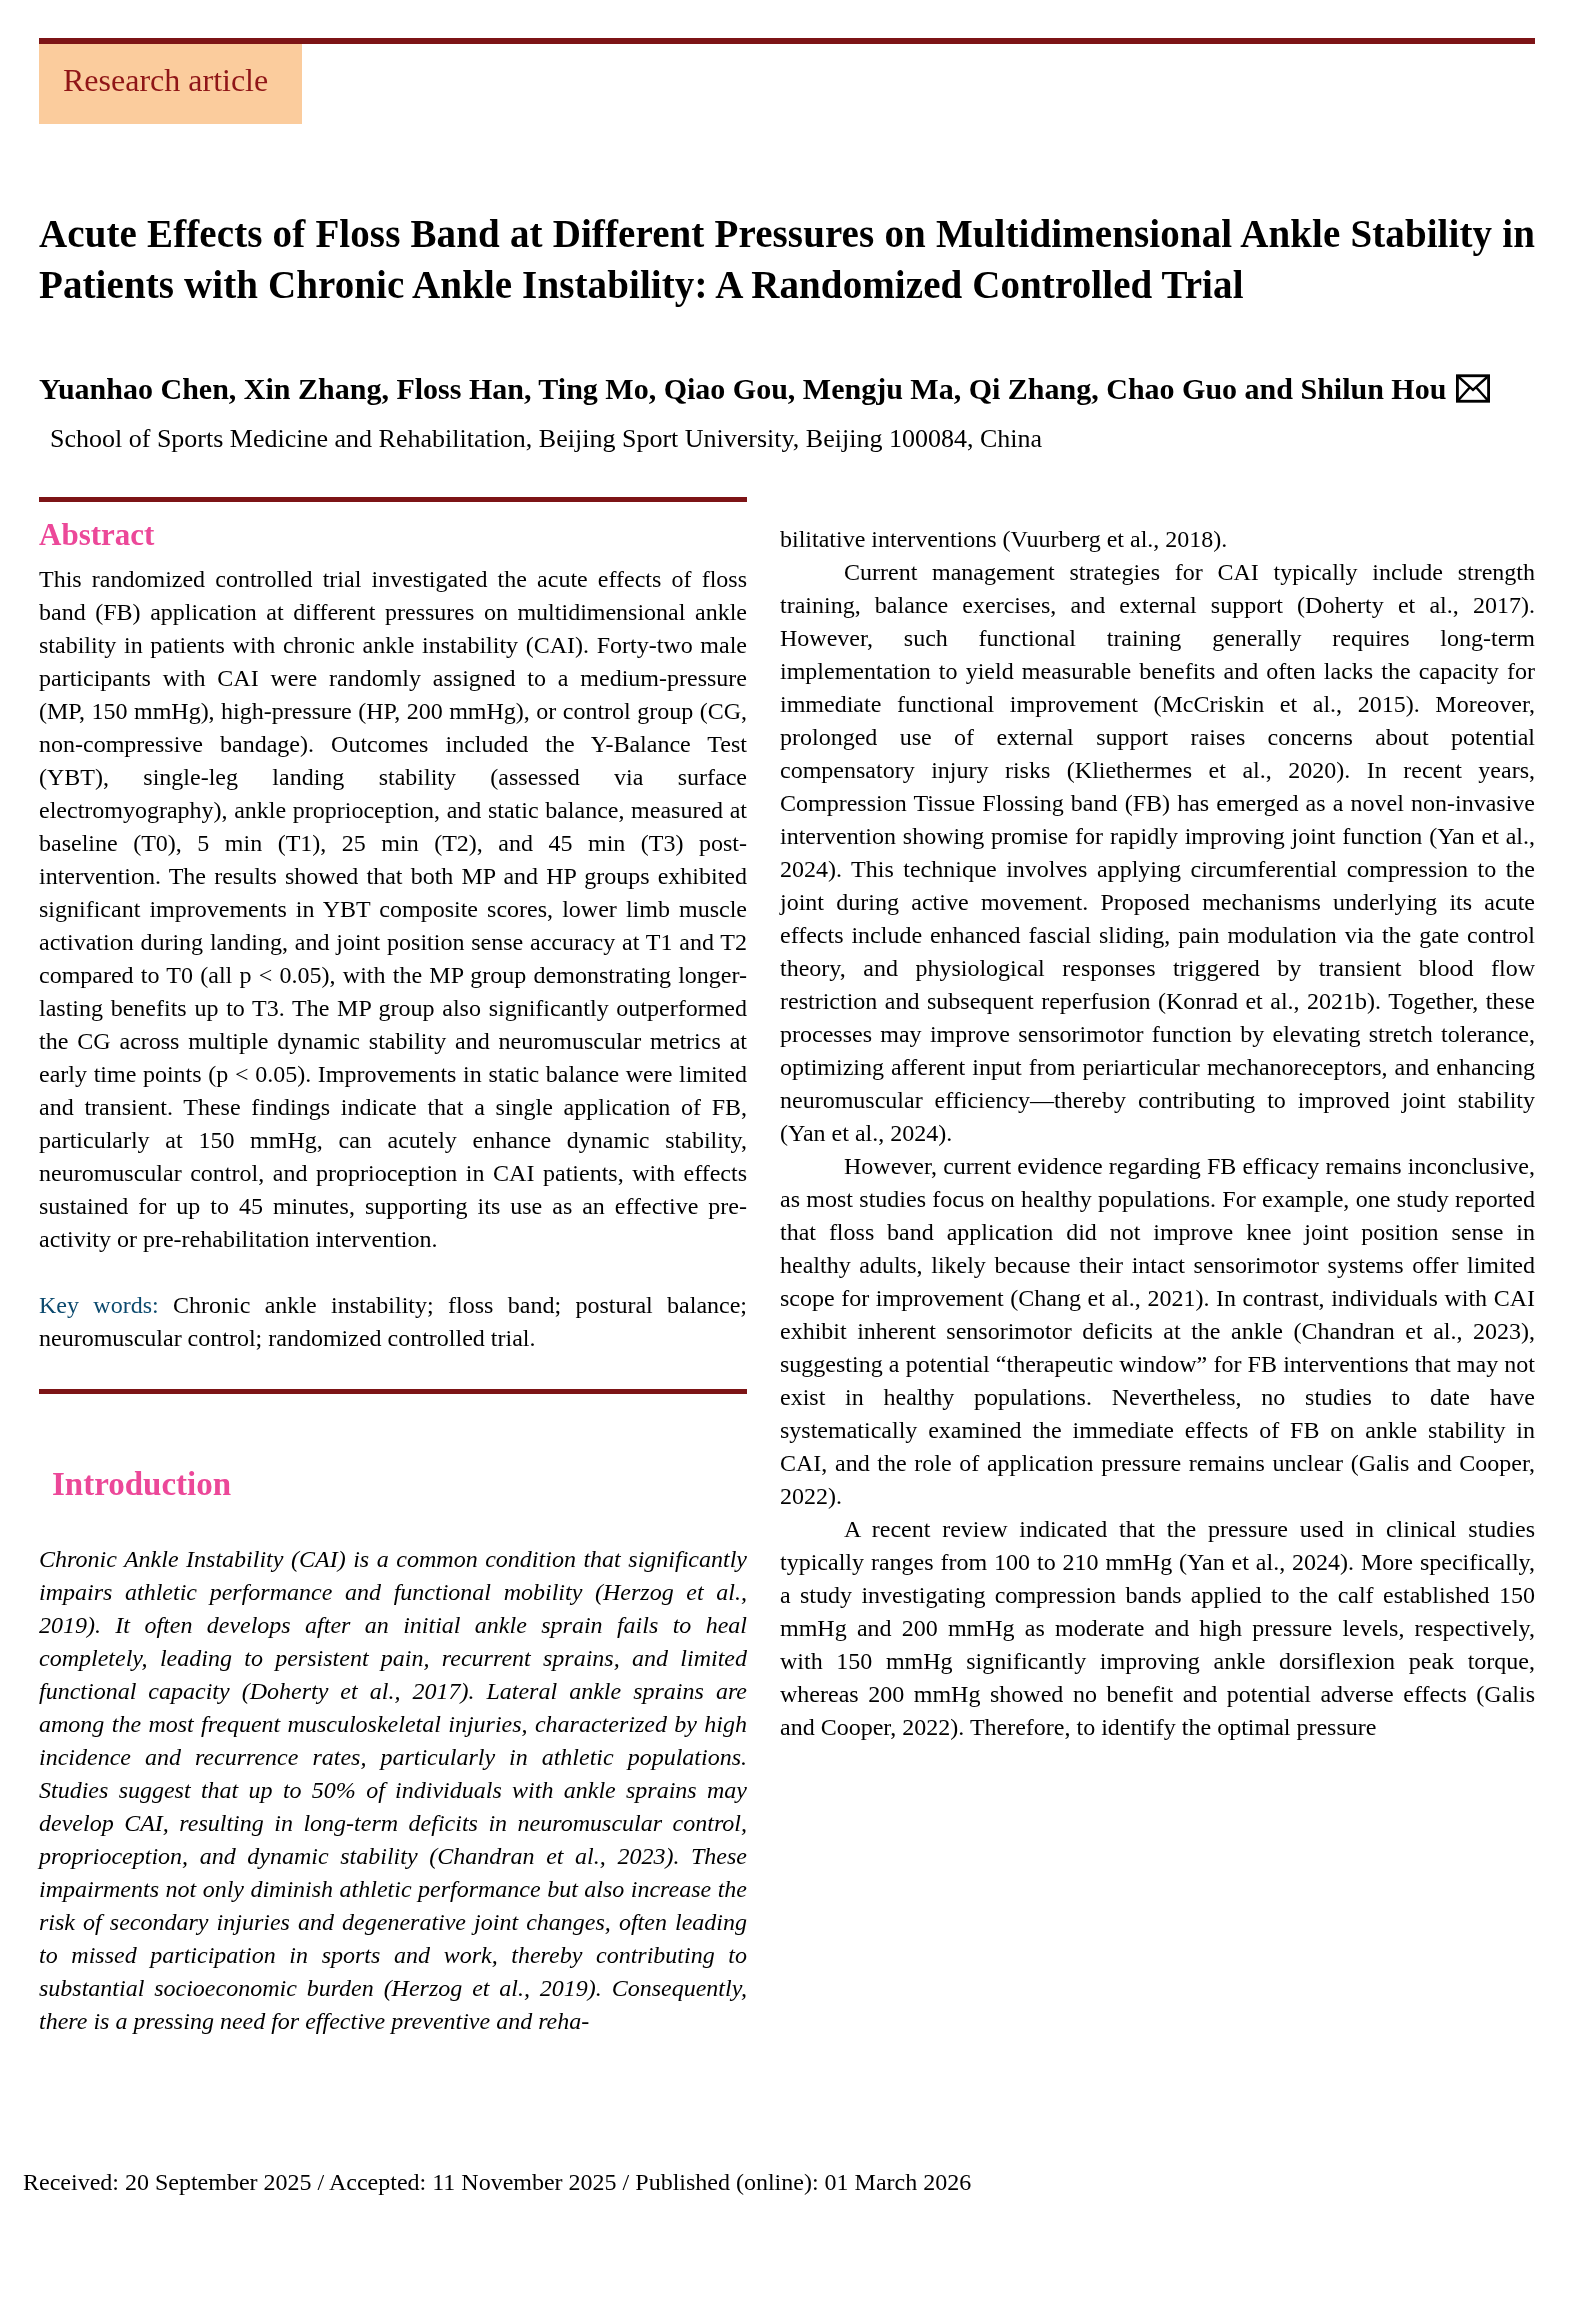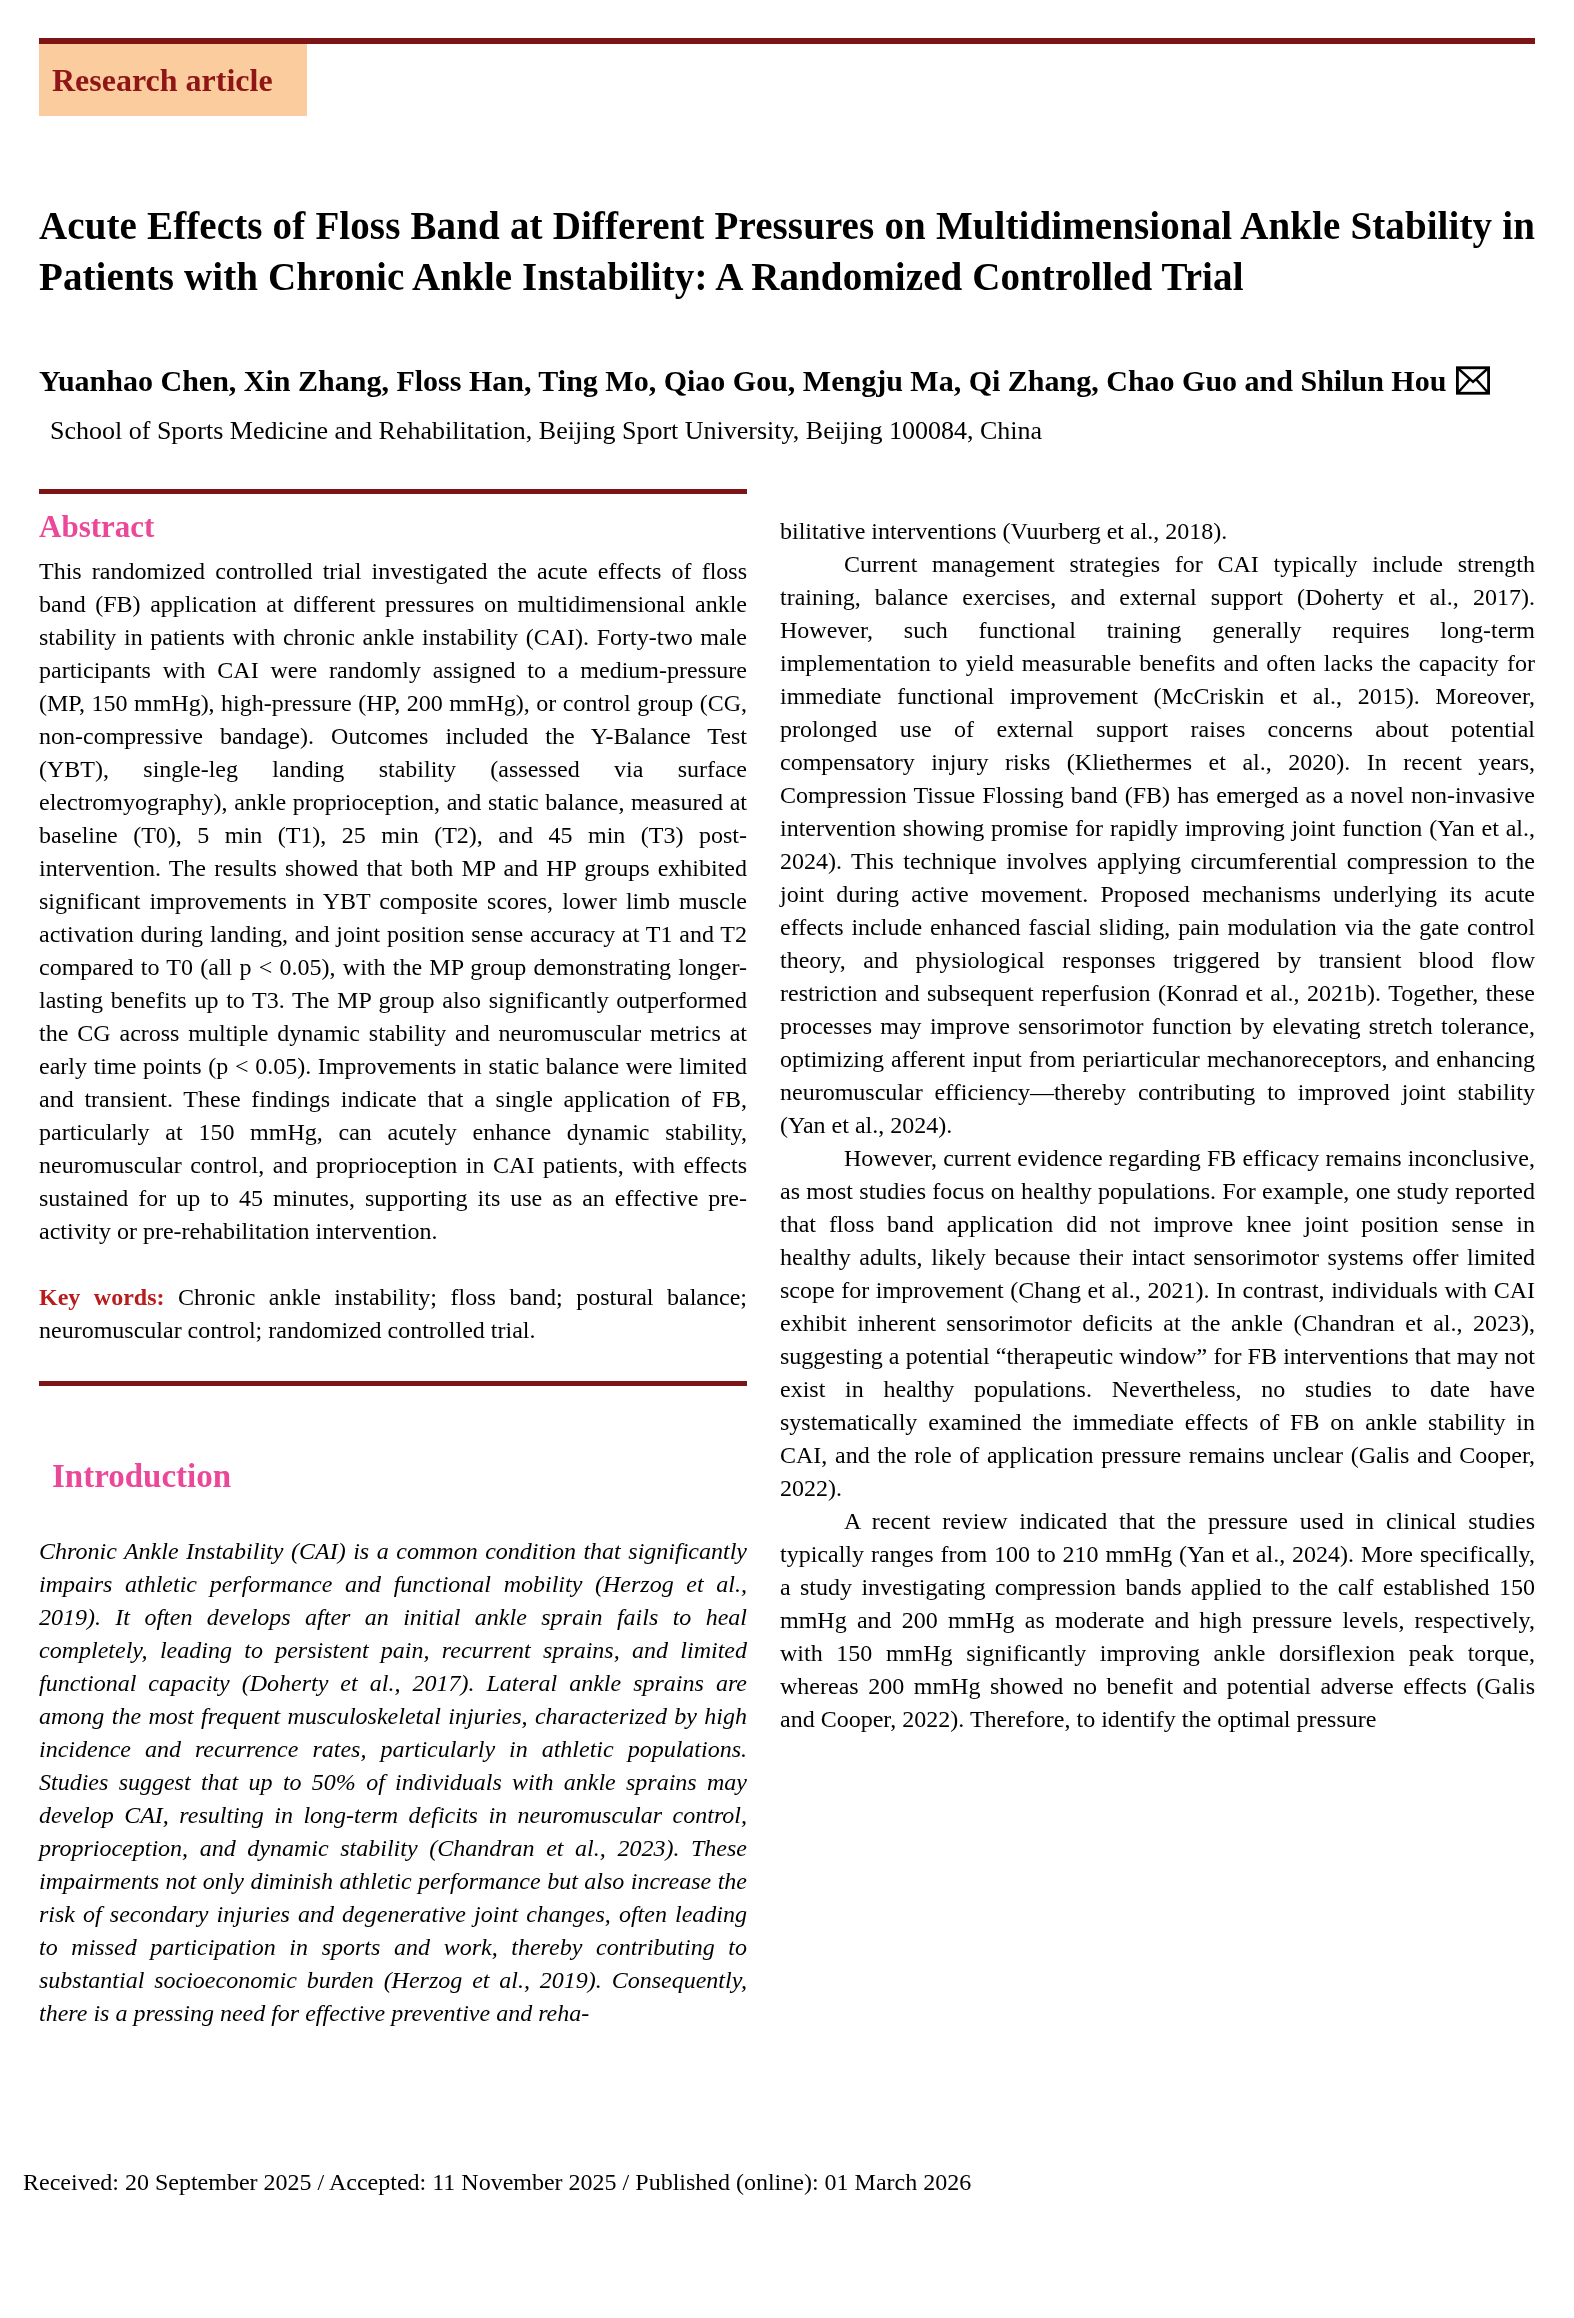--- a/index.html
+++ b/index.html
@@ -32,25 +32,25 @@
   .rule-full {
     margin-top: 27px;
     height: 5.7px;
     background: #7d1416;
     width: 1496px;
   }
   .badge {
     display: inline-block;
     background: #fbcc9d;
     color: #8f1517;
-    font-weight: bold;
+    font-weight: normal;
     font-size: 32px;
-    height: 72px;
+    height: 80px;
     line-height: 72px;
-    padding: 0 34px 0 13px;
+    padding: 0 34px 0 24px;
     margin-left: 0px;
   }
   
   .title {
     margin: 84px 0 0 0;
     font-size: 39px;
     line-height: 51px;
     font-weight: bold;
     letter-spacing: 0.1px;
     max-width: 1496px;
@@ -110,22 +110,22 @@
     margin: 10px 0 0 0;
   }
   .intro-text { margin-top: 41px; font-style: italic; }
   .kw-para {
     margin-top: 33px;
     font-size: 24px;
     line-height: 33px;
     text-align: justify;
   }
   .kw-label {
-    color: #b91c1c;
-    font-weight: bold;
+    color: #0c4a6e;
+    font-weight: normal;
   }
   .rc-para { margin: 0; }
   .rc-para.indented { text-indent: 64px; }
   .footer {
     position: absolute;
     left: 23px;
     top: 2166px;
     font-size: 24px;
     line-height: 33px;
     white-space: nowrap;

